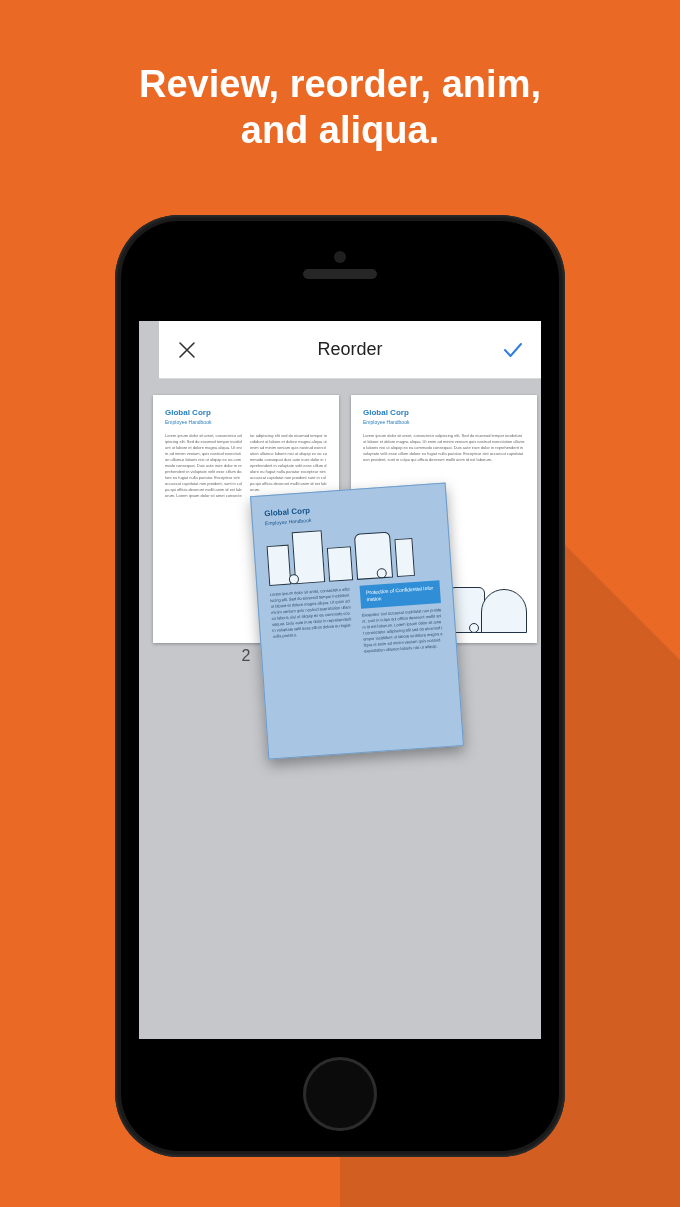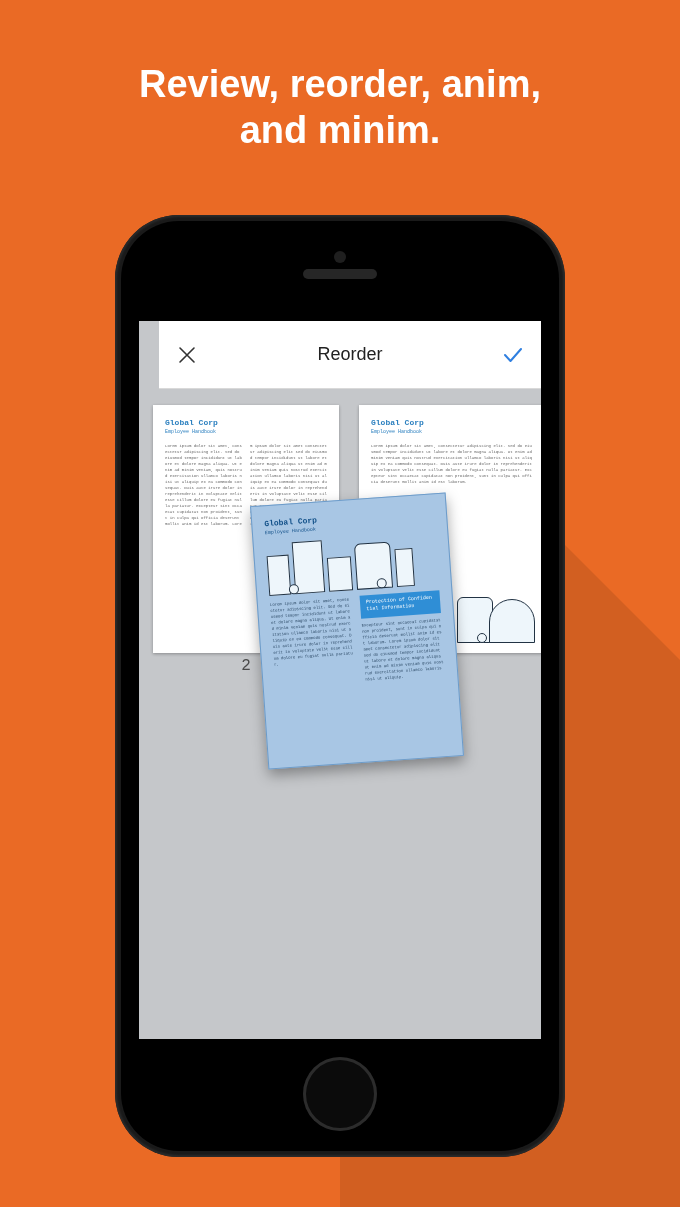--- a/index.html
+++ b/index.html
@@ -78,21 +78,21 @@
 
   
   .screen {
     position: absolute;
     left: 18px; right: 18px;
     top: 100px; bottom: 112px;
     background: #c5c7ca;
     overflow: hidden;
   }
   .navbar {
-    height: 68px;
+    height: 58px;
     background: #fff;
     border-bottom: 1px solid #d9d9d9;
     display: flex;
     align-items: center;
     justify-content: space-between;
     padding: 0 14px;
     margin-left: 20px;
   }
   .nav-title {
     flex: 1;
@@ -100,23 +100,22 @@
     font-size: 18px;
     color: #222;
     font-weight: 400;
   }
   .nav-btn { width: 28px; height: 28px; display:flex; align-items:center; justify-content:center; }
   .nav-btn svg { display:block; }
 
   .grid {
     padding: 16px 14px;
     display: flex;
-    gap: 20px;
+    gap: 12px;
     position: relative;
-    font-family: Liberation Mono, monospace;
   }
   .doc-thumb {
     width: 186px; height: 248px;
     background: #fff;
     box-shadow: 0 1px 3px rgba(0,0,0,.3);
     position: relative;
     padding: 12px 12px;
     overflow: hidden;
     font-size: 4px;
     color: #666;
@@ -170,21 +169,21 @@
 
   .filler { word-break: break-all; }
 </style>
 </head>
 <body>
 
 <div class="long-shadow"></div>
 
 <div class="headline">
   <span>Review, reorder, anim,</span><br>
-  <span>and minim.</span>
+  <span>and aliqua.</span>
 </div>
 
 <div class="phone">
   <div class="phone-inner">
     <div class="sensor"></div>
     <div class="earpiece"></div>
 
     <div class="screen">
 
       <div class="navbar">

